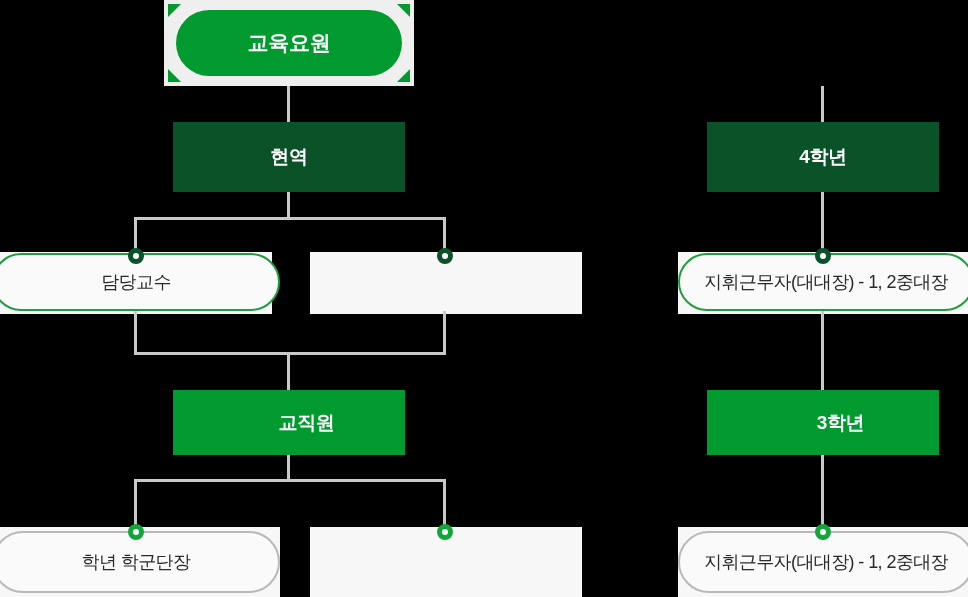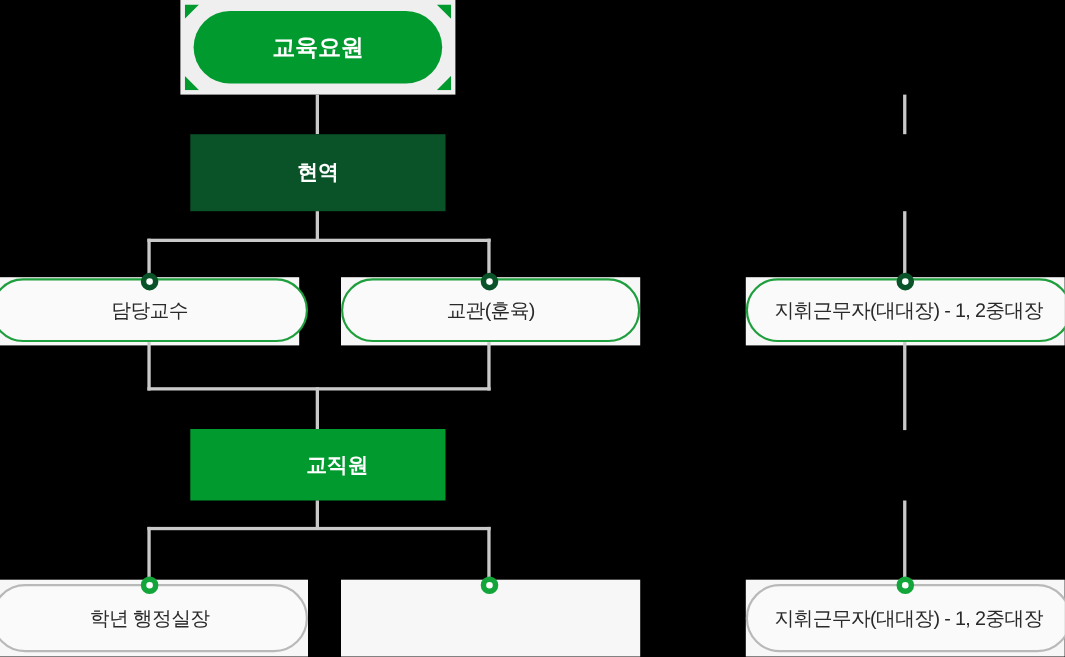--- a/index.html
+++ b/index.html
@@ -159,64 +159,67 @@
   <div class="abs line-v" style="left:443px; top:217px; width:3px; height:41px;"></div>
 
   <div class="abs plate" style="left:0px;   top:252px; width:272px; height:62px;"></div>
   <div class="abs plate" style="left:310px; top:252px; width:272px; height:62px;"></div>
 
   <div class="abs pill" style="left:-8px; top:253px; width:288px; height:58px;">
     <span class="label">담당교수</span>
   </div>
   <div class="dot dark" style="left:128px; top:248px;"></div>
 
-  <div class="abs pill" style="left:310px; top:253px; width:272px; height:58px;">
-    <span class="label">교관(훈육)</span>
-  </div>
   <div class="dot dark" style="left:437px; top:248px;"></div>
 
   <div class="abs line-v" style="left:134px; top:311px; width:3px; height:44px;"></div>
   <div class="abs line-v" style="left:443px; top:311px; width:3px; height:44px;"></div>
   <div class="abs line-h" style="left:134px; top:352px; width:312px; height:3px;"></div>
   <div class="abs line-v" style="left:287px; top:352px; width:3px; height:38px;"></div>
 
   <div class="abs band bright" style="left:173px; top:390px; width:232px; height:65px;">
     <span class="label">교직원</span>
   </div>
 
   <div class="abs line-v" style="left:287px; top:455px; width:3px; height:26px;"></div>
   <div class="abs line-h" style="left:134px; top:479px; width:312px; height:3px;"></div>
   <div class="abs line-v" style="left:134px; top:479px; width:3px; height:48px;"></div>
   <div class="abs line-v" style="left:443px; top:479px; width:3px; height:48px;"></div>
 
   <div class="abs plate" style="left:0px;   top:527px; width:280px; height:70px;"></div>
   <div class="abs plate" style="left:310px; top:527px; width:272px; height:70px;"></div>
 
   <div class="abs pill muted" style="left:-8px; top:531px; width:288px; height:62px;">
-    <span class="label">학년 행정실장</span>
+    <span class="label">학년 학군단장</span>
   </div>
   <div class="dot bright" style="left:128px; top:524px;"></div>
 
   <div class="dot bright" style="left:437px; top:524px;"></div>
 
 
   <div class="abs line-v" style="left:821px; top:86px; width:3px; height:36px;"></div>
 
+  <div class="abs band dark" style="left:707px; top:122px; width:232px; height:70px;">
+    <span class="label">4학년</span>
+  </div>
 
   <div class="abs line-v" style="left:821px; top:192px; width:3px; height:64px;"></div>
 
   <div class="abs plate" style="left:678px; top:252px; width:290px; height:62px;"></div>
 
   <div class="abs pill" style="left:678px; top:253px; width:296px; height:58px;">
     <span class="label">지휘근무자(대대장) - 1, 2중대장</span>
   </div>
   <div class="dot dark" style="left:815px; top:248px;"></div>
 
   <div class="abs line-v" style="left:821px; top:311px; width:3px; height:80px;"></div>
 
+  <div class="abs band bright" style="left:707px; top:390px; width:232px; height:65px;">
+    <span class="label">3학년</span>
+  </div>
 
   <div class="abs line-v" style="left:821px; top:455px; width:3px; height:74px;"></div>
 
   <div class="abs plate" style="left:678px; top:527px; width:290px; height:70px;"></div>
 
   <div class="abs pill muted" style="left:678px; top:531px; width:296px; height:62px;">
     <span class="label">지휘근무자(대대장) - 1, 2중대장</span>
   </div>
   <div class="dot bright" style="left:815px; top:524px;"></div>
 

